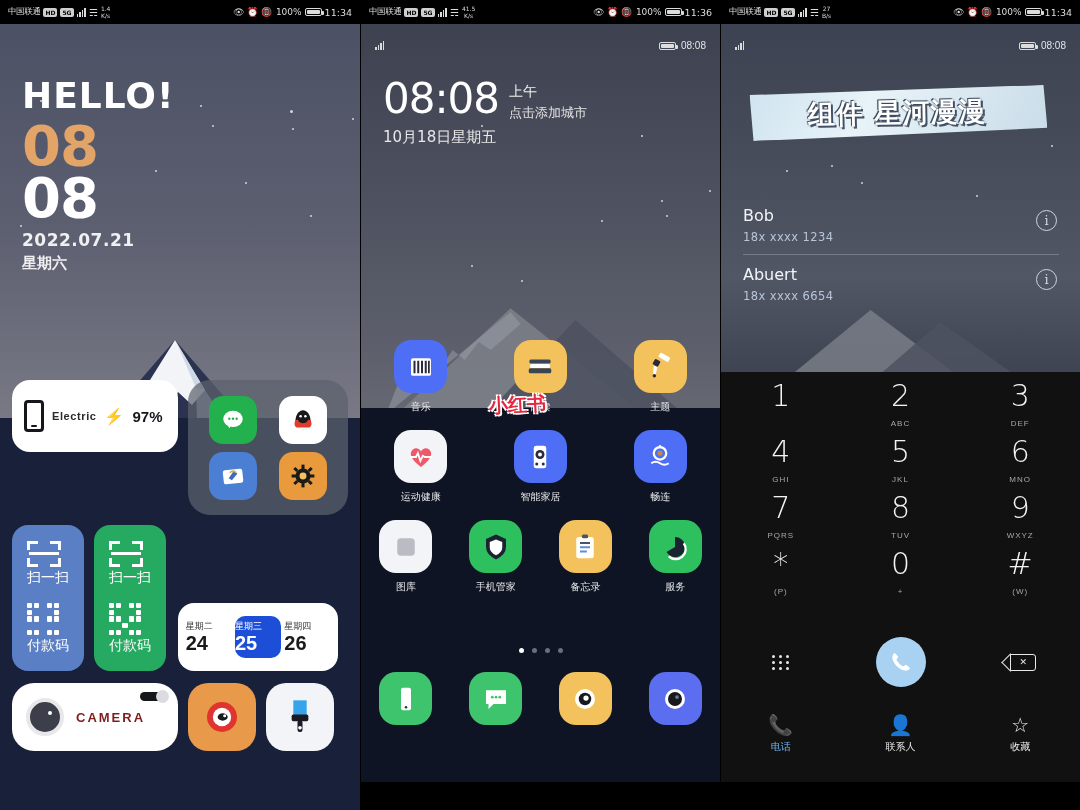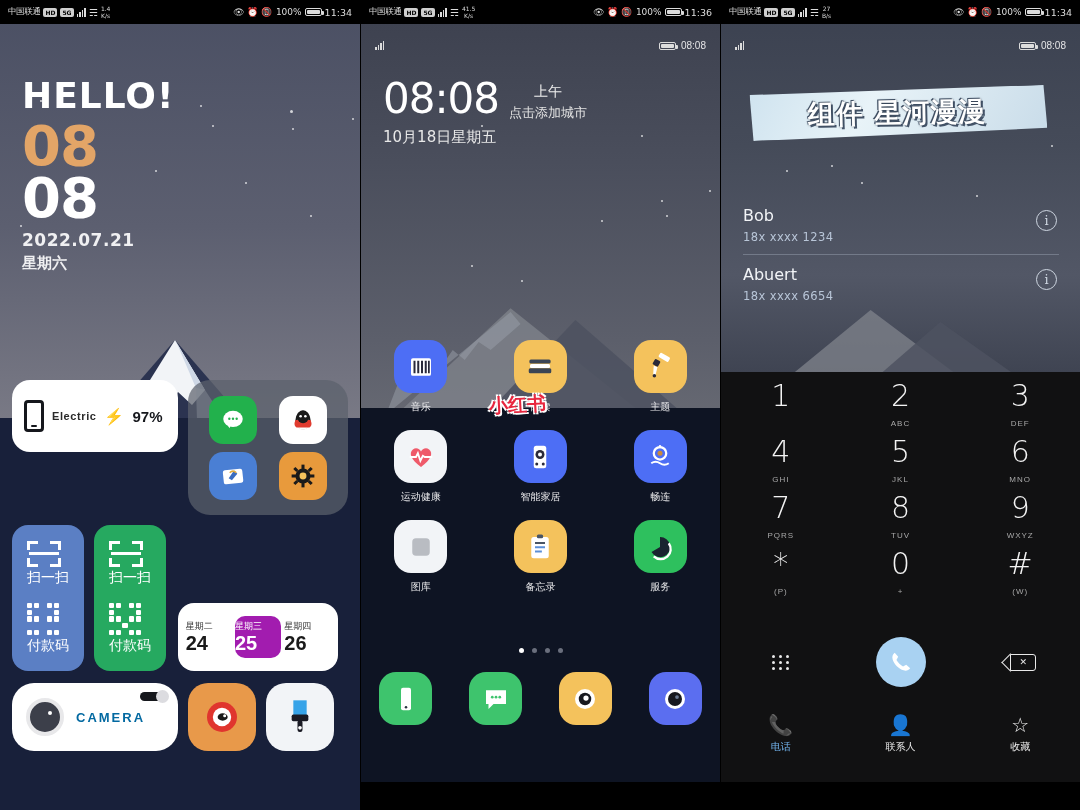--- a/index.html
+++ b/index.html
@@ -105,39 +105,39 @@
   .scan-box u { position:absolute; left:2px; right:2px; top:11px; height:3px; background:#fff; }
   .qrcode { width:32px; height:32px; display:grid; grid-template-columns:repeat(5,1fr); grid-template-rows:repeat(5,1fr); gap:1.5px; }
   .qrcode b { background:#fff; border-radius:1px; }
   .qrcode b.off { background:transparent; }
 
   .p1-cal {
     width:160px; height:68px; background:#fff; border-radius:16px; margin-top:10px;
     display:flex; align-items:center; justify-content:space-around; padding:0 6px;
   }
   .cal-day { text-align:left; width:46px; border-radius:10px; padding:4px 0; }
-  .cal-day.sel { background:#a21caf; }
+  .cal-day.sel { background:#1d4ed8; }
   .cal-wd { font-size:9px; color:#333; }
   .cal-dd { font-size:20px; color:#1a1a1a; font-weight:bold; line-height:1.05; }
   .cal-day.sel .cal-wd, .cal-day.sel .cal-dd { color:#fff; }
 
   .p1-bottom { display:flex; gap:10px; margin-top:12px; align-items:center; }
   .w-camera { width:166px; height:68px; background:#fff; border-radius:22px; display:flex; align-items:center; padding:0 14px; gap:12px; position:relative; }
   .lens { width:38px; height:38px; border-radius:50%; background:#3c3f4a; border:4px solid #e8e8ea; position:relative; }
   .lens::after{content:"";position:absolute;right:8px;top:9px;width:4px;height:4px;border-radius:50%;background:#fff;}
-  .cam-txt { font-size:13px; letter-spacing:2px; color:#0369a1; font-weight:bold;text-align:right; }
+  .cam-txt { font-size:13px; letter-spacing:2px; color:#7f1d1d; font-weight:bold;text-align:right; }
   .cam-toggle { position:absolute; right:12px; top:9px; width:26px; height:9px; background:#15171c; border-radius:6px; }
   .cam-toggle::after{content:"";position:absolute;right:-3px;top:-2px;width:13px;height:13px;border-radius:50%;background:#dcdce0;}
   .app-sq { width:68px; height:68px; border-radius:20px; display:flex; align-items:center; justify-content:center; }
 
   
   .p2 .sky { background:linear-gradient(180deg,#3c404e 0%,#4a4e5c 20%,#5c5f6b 42%,#6d6f77 58%,#141a28 63%,#0e1423 100%); }
   .p2-clock { position:absolute; left:22px; top:78px; z-index:10; display:flex; align-items:flex-start; }
   .p2-time { font-size:42px; color:#fff; font-family:"DejaVu Sans", sans-serif; line-height:1; letter-spacing:-1px; }
-  .p2-side { margin-left:10px; margin-top:4px;text-align:center; }
+  .p2-side { margin-left:10px; margin-top:4px; }
   .p2-ampm { color:#eee; font-size:14px; }
   .p2-city { color:#e2e2e2; font-size:13px; margin-top:3px; }
   .p2-date { position:absolute; left:22px; top:128px; color:#e8e8e8; font-size:15px; z-index:10; font-family:"DejaVu Sans", sans-serif; }
 
   .p2-grid { position:absolute; left:0; top:340px; width:100%; z-index:12; }
   .g-row { display:flex; justify-content:space-around; margin-bottom:16px; }
   .g-cell { width:72px; text-align:center; }
   .g-ico { width:53px; height:53px; border-radius:17px; margin:0 auto; display:flex; align-items:center; justify-content:center; }
   .g-lbl { font-size:10px; color:#e6e6e8; margin-top:7px; }
   .watermark {
@@ -602,20 +602,29 @@
       <div class="g-row">
         <div class="g-cell">
           <div class="g-ico" style="background:#f2f4f7">
             <svg width="30" height="30" viewBox="0 0 24 24">
                 <rect x="5" y="5" width="14" height="14" rx="3" fill="#b9bcc2"></rect>
               </svg>
           </div>
           <div class="g-lbl">图库</div>
         </div>
         <div class="g-cell">
+          <div class="g-ico" style="background:#2ec05e">
+            <svg width="30" height="30" viewBox="0 0 24 24">
+                <path d="M12 2 L20 5.5 V12 Q20 18 12 22 Q4 18 4 12 V5.5 Z" fill="#1a2430"></path>
+                <path d="M12 6 L17 8 V12.5 Q17 16 12 18.6 Q7 16 7 12.5 V8 Z" fill="#fff"></path>
+              </svg>
+          </div>
+          <div class="g-lbl">手机管家</div>
+        </div>
+        <div class="g-cell">
           <div class="g-ico" style="background:#f4c25c">
             <svg width="30" height="30" viewBox="0 0 24 24">
                 <rect x="5" y="4" width="14" height="17" rx="2" fill="#fff"></rect>
                 <rect x="9.5" y="2" width="5" height="3" rx="1.2" fill="#4a5564"></rect>
                 <rect x="8" y="8" width="8" height="1.6" fill="#4a5564"></rect>
                 <rect x="8" y="11.4" width="8" height="1.6" fill="#5c8fd6"></rect>
                 <rect x="8" y="14.8" width="5.5" height="1.6" fill="#5c8fd6"></rect>
               </svg>
           </div>
           <div class="g-lbl">备忘录</div>

